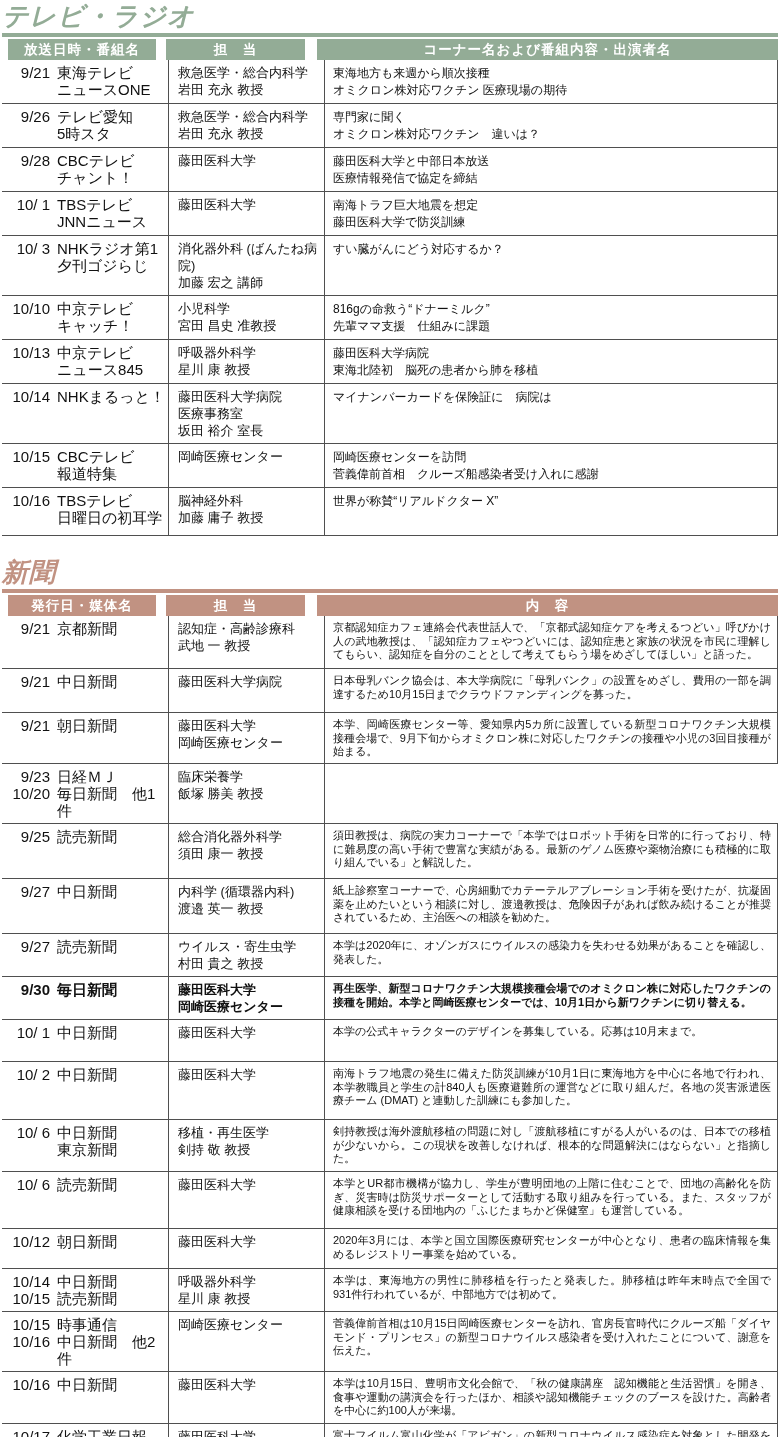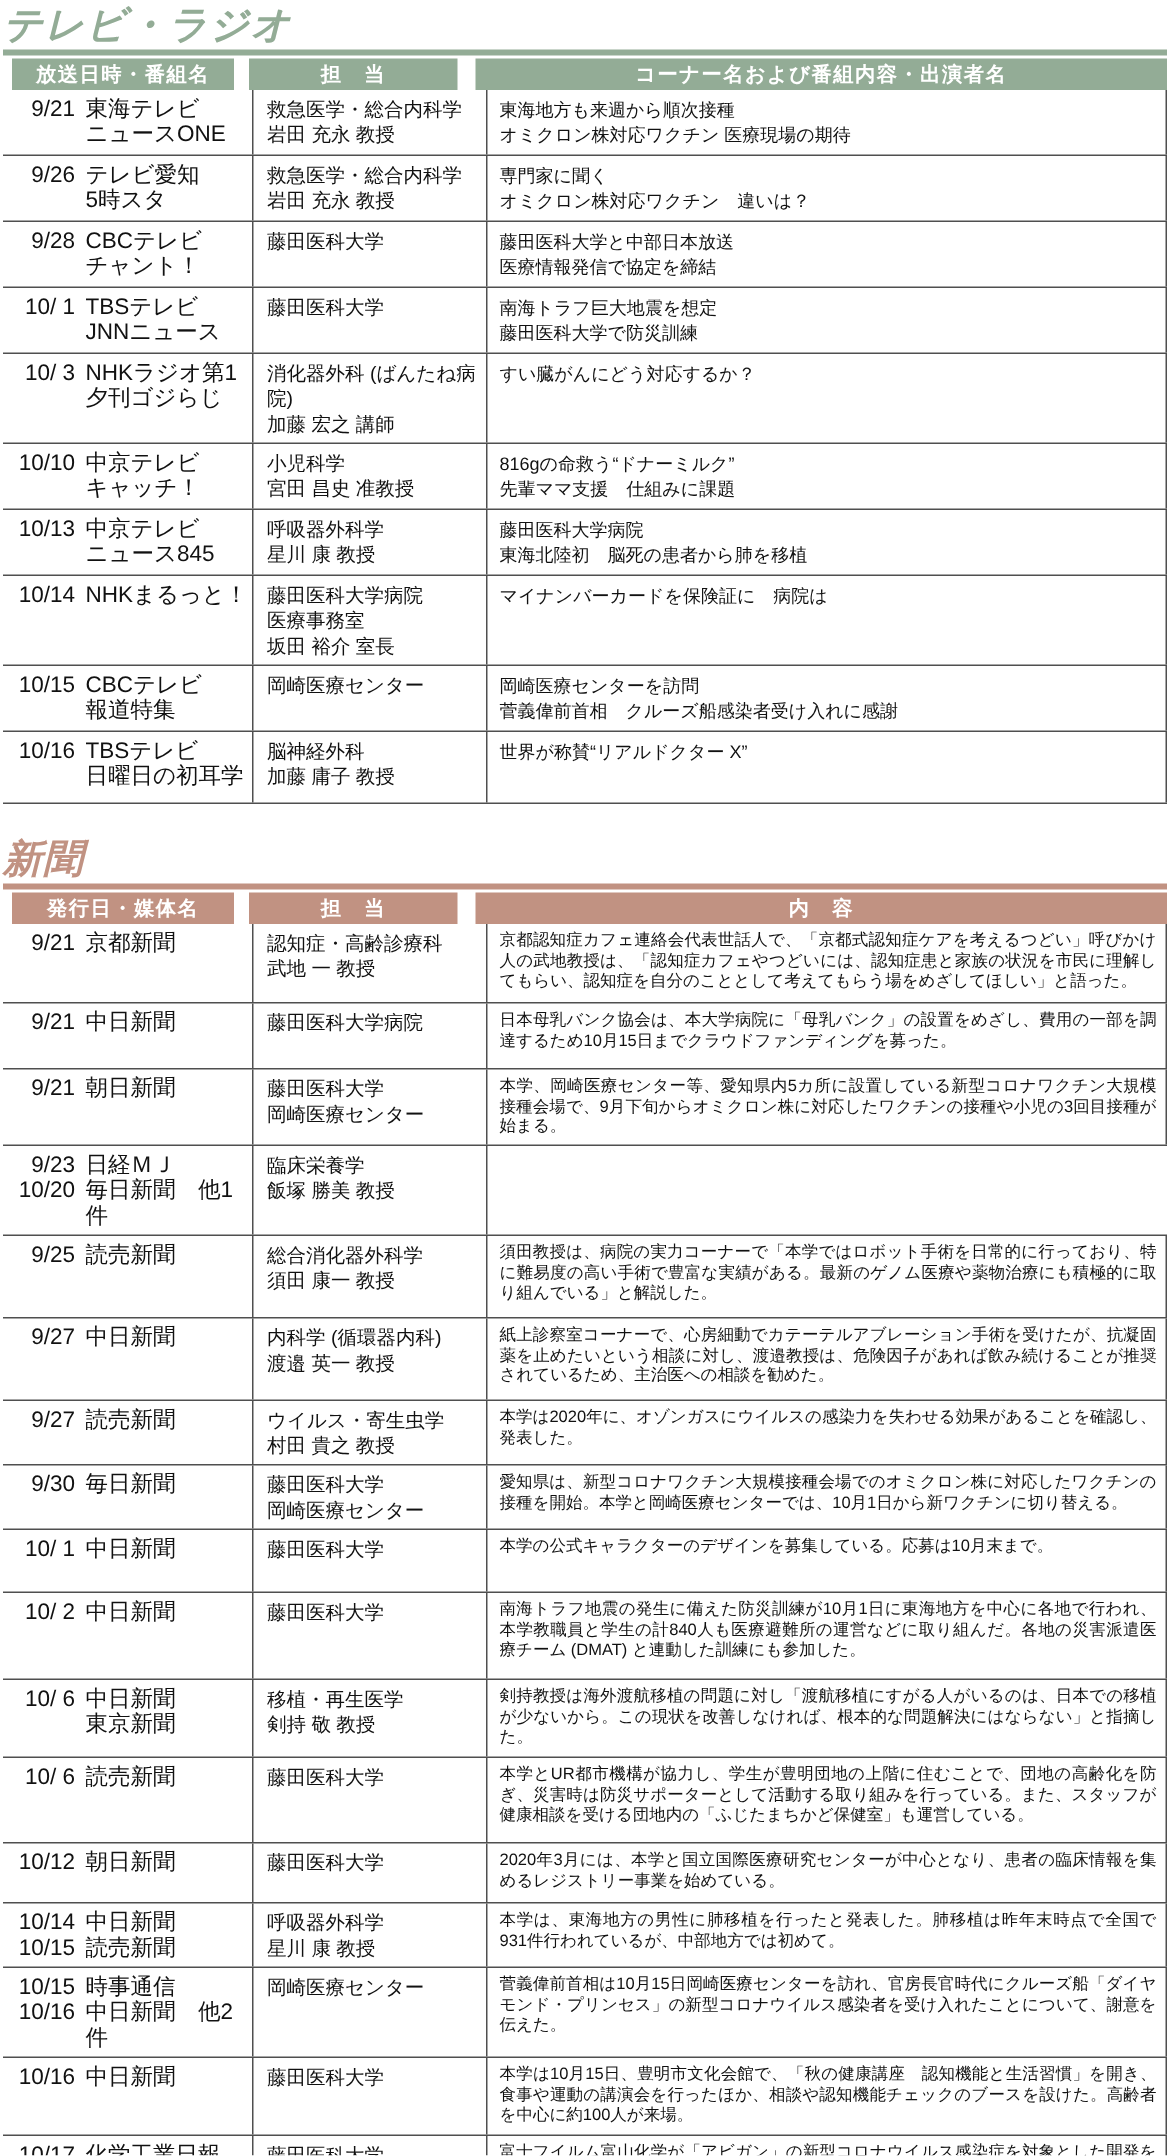--- a/index.html
+++ b/index.html
@@ -362,33 +362,33 @@
               </div>
             </div>
             <div class="c2">
               <div class="sline">ウイルス・寄生虫学</div>
               <div class="sline">村田 貴之 教授</div>
             </div>
             <div class="c3 news">
               <div class="cline">本学は2020年に、オゾンガスにウイルスの感染力を失わせる効果があることを確認し、発表した。</div>
             </div>
           </div>
-          <div class="row" style="min-height: 40px;">
+          <div class="row" style="min-height: 40px; font-weight: bold;">
             <div class="c1">
               <div class="dline">
                 <span class="date">9/30</span>
                 <span class="mname">毎日新聞</span>
               </div>
             </div>
             <div class="c2">
               <div class="sline">藤田医科大学</div>
               <div class="sline">岡崎医療センター</div>
             </div>
             <div class="c3 news">
-              <div class="cline">愛知県は、新型コロナワクチン大規模接種会場でのオミクロン株に対応したワクチンの接種を開始。本学と岡崎医療センターでは、10月1日から新ワクチンに切り替える。</div>
+              <div class="cline">再生医学、新型コロナワクチン大規模接種会場でのオミクロン株に対応したワクチンの接種を開始。本学と岡崎医療センターでは、10月1日から新ワクチンに切り替える。</div>
             </div>
           </div>
           <div class="row" style="min-height: 42px;">
             <div class="c1">
               <div class="dline">
                 <span class="date">10/ 1</span>
                 <span class="mname">中日新聞</span>
               </div>
             </div>
             <div class="c2">

